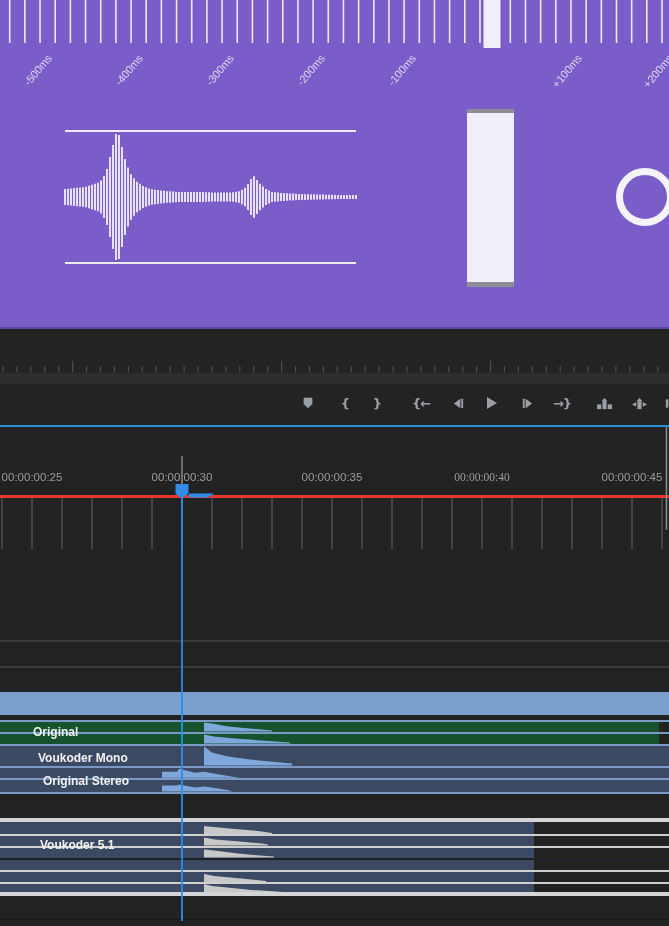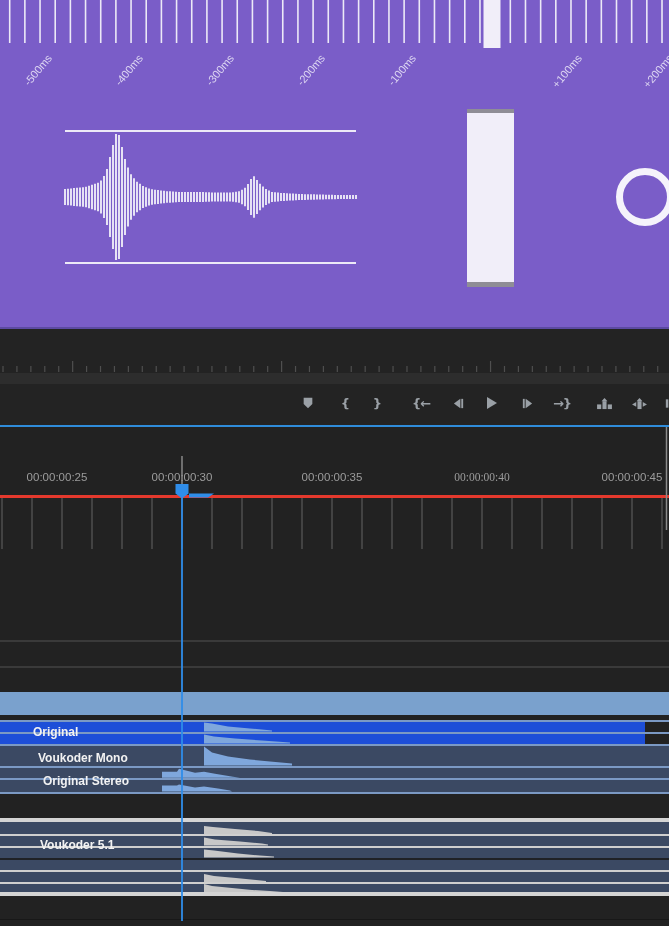--- a/index.html
+++ b/index.html
@@ -299,49 +299,49 @@
           <svg viewBox="0 0 6 14" width="5" height="13">
             <path d="M1,2 h3 v10 h-3 z" fill="#9aa0a6"></path>
           </svg>
         </button>
       </div>
     <div id="monitor-blue-line" class="abs"></div>
   </div>
 
   <div id="timeline" class="abs">
     <div id="tl-ruler" class="abs" style="left:0;top:0;width:669px;height:71px;">
-        <div class="tc" style="left: 32px; margin-left: 25px;">00:00:00:25</div>
+        <div class="tc" style="left: 32px;">00:00:00:25</div>
         <div class="tc" style="left: 182px;">00:00:00:30</div>
         <div class="tc" style="left: 332px;">00:00:00:35</div>
         <div class="tc" style="left: 482px; font-family: Liberation Serif, serif;">00:00:00:40</div>
         <div class="tc" style="left: 632px;">00:00:00:45</div>
       </div>
     <div id="tl-grid">
         <div class="gridline" style="top: 213px; height: 1.5px;"></div>
         <div class="gridline" style="top: 239px; height: 1.5px;"></div>
         <div class="gridline" style="top: 491.5px; height: 1px; background: rgb(24, 24, 24);"></div>
       </div>
     <div id="video-clip" class="abs" style="left: 0px; width: 669px; background: rgb(122, 161, 205); top: 265px; height: 23px;"></div>
     <div id="audio-clips">
-        <div class="abs" style="left: 0px; top: 292.5px; width: 645px; height: 26px; background: #1d4ed8;">
+        <div class="abs" style="left: 0px; top: 292.5px; width: 645px; height: 26px; background: #14532d; padding-left: 14px;">
           <div class="lane-div" style="top: 0px; height: 2px; background: rgb(123, 153, 196);"></div>
           <div class="lane-div" style="top: 12px; height: 2px; background: rgb(123, 153, 196);"></div>
           <div class="lane-div" style="top: 24px; height: 2px; background: rgb(123, 153, 196);"></div>
           <div class="clip-label" style="left: 33px; top: 5.5px;">Original</div>
         </div>
         <div class="abs" style="left: 0px; top: 318.5px; width: 669px; height: 30px; background: rgb(59, 73, 99);">
           <div class="lane-div" style="top: 20px; height: 2px; background: rgb(123, 153, 196);"></div>
           <div class="clip-label" style="left: 38px; top: 5.5px;">Voukoder Mono</div>
         </div>
         <div class="abs" style="left: 0px; top: 340.5px; width: 669px; height: 26px; background: rgb(59, 73, 99);">
           <div class="lane-div" style="top: 10.5px; height: 2px; background: rgb(123, 153, 196);"></div>
           <div class="lane-div" style="top: 24px; height: 2px; background: rgb(123, 153, 196);"></div>
           <div class="clip-label" style="left: 43px; top: 6px;">Original Stereo</div>
         </div>
-        <div class="abs" style="left: 0px; top: 391px; width: 669px; height: 78px; background: rgb(59, 73, 99); text-align: right;">
+        <div class="abs" style="left: 0px; top: 391px; width: 534px; height: 78px; background: rgb(59, 73, 99); text-align: right;">
           <div class="lane-div" style="top: 0px; height: 4px; background: rgb(212, 212, 212);"></div>
           <div class="lane-div" style="top: 16px; height: 2px; background: rgb(207, 207, 207);"></div>
           <div class="lane-div" style="top: 27.5px; height: 2px; background: rgb(207, 207, 207);"></div>
           <div class="lane-div" style="top: 39.5px; height: 2.5px; background: rgb(31, 33, 38);"></div>
           <div class="lane-div" style="top: 52px; height: 2px; background: rgb(207, 207, 207);"></div>
           <div class="lane-div" style="top: 64px; height: 2px; background: rgb(207, 207, 207);"></div>
           <div class="lane-div" style="top: 74px; height: 4px; background: rgb(212, 212, 212);"></div>
           <div class="clip-label" style="left: 40px; top: 20px;">Voukoder 5.1</div>
         </div>
       </div>

